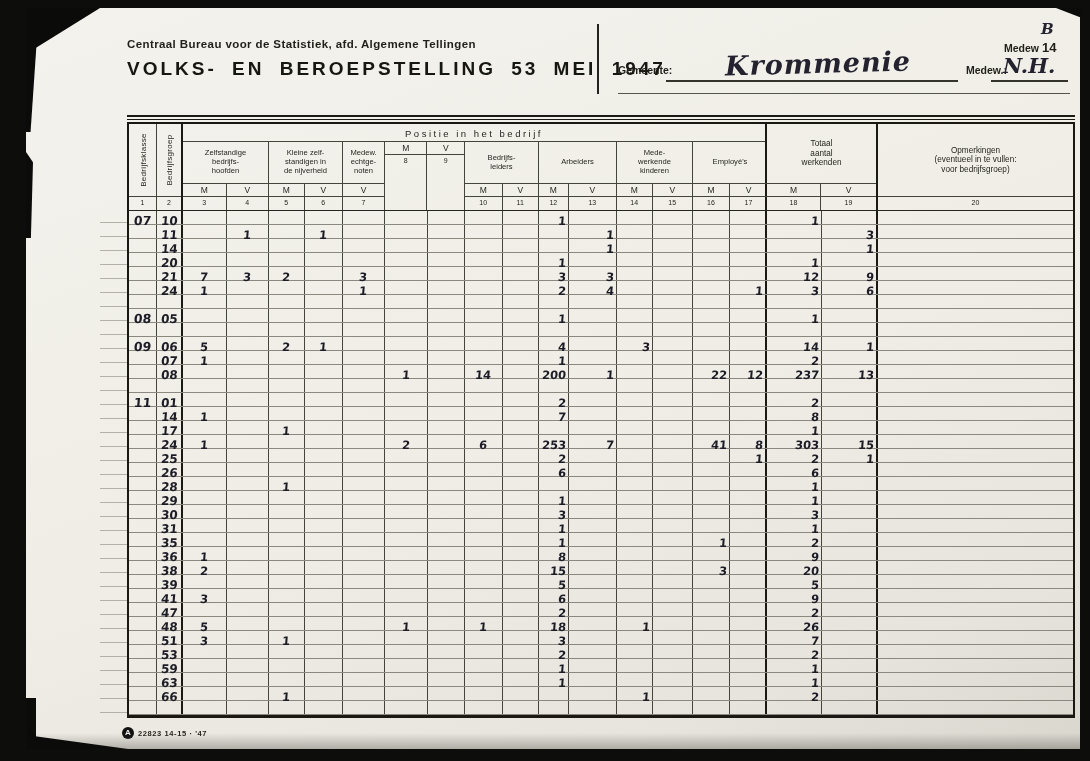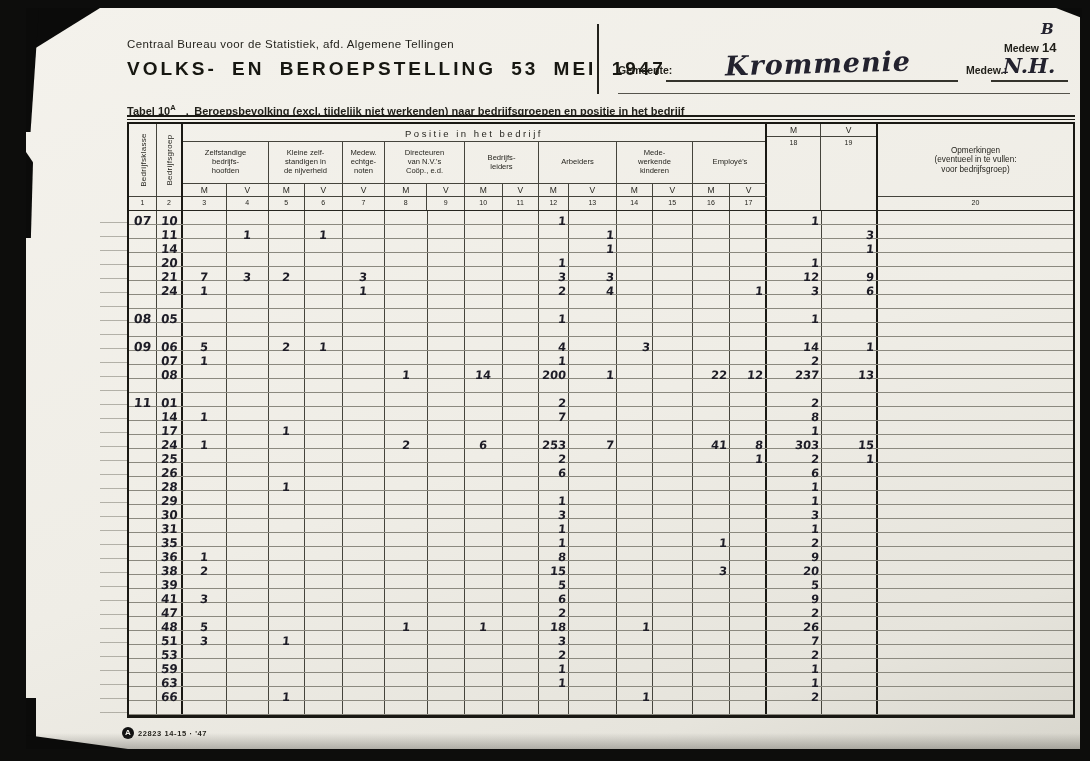--- a/index.html
+++ b/index.html
@@ -13,21 +13,21 @@
   
   .blot{position:absolute;background:#0b0b0a;}
   .blot-tl{left:26px;top:8px;width:74px;height:46px;clip-path:polygon(0 0,100% 0,0 100%);}
   .blot-l1{left:26px;top:8px;width:13px;height:124px;clip-path:polygon(0 0,100% 0,35% 100%,0 100%);}
   .blot-l2{left:26px;top:152px;width:7px;height:86px;clip-path:polygon(0 0,100% 12%,70% 100%,0 100%);}
   .blot-l3{left:26px;top:698px;width:10px;height:44px;}
   .blot-bl{left:26px;top:735px;width:102px;height:14px;clip-path:polygon(0 0,100% 100%,0 100%);}
   .blot-tr{right:8px;top:8px;width:26px;height:10px;clip-path:polygon(0 0,100% 0,100% 100%);}
 
   .print{position:absolute;color:#201f19;}
-  .bureau{font-size:11.5px;font-weight:normal;letter-spacing:.4px;}
+  .bureau{font-size:11.5px;font-weight:bold;letter-spacing:.4px;}
   .title{font-size:19px;font-weight:bold;letter-spacing:3px;word-spacing:7px;color:#171711;}
   .hdr-divider{position:absolute;width:2px;background:#23221c;}
   .blad{font-weight:bold;font-size:10.5px;}
   .blad b{font-size:13px;}
   .lbl{font-size:10.5px;font-weight:bold;}
   .uline{position:absolute;height:2px;background:#34332c;}
   .thinline{position:absolute;height:1px;background:#55544c;}
 
   .hw{font-family:"DejaVu Serif",serif;font-style:italic;font-weight:bold;color:#23222e;}
   .script-lg{font-size:27px;letter-spacing:1px;transform:rotate(-1.5deg);}
@@ -100,21 +100,20 @@
     <div class="print lbl" style="left:592px;top:56px;">Gemeente:</div>
     <div class="print hw script-lg" style="left:672px;top:40px;width:240px;text-align:center;">Krommenie</div>
     <div class="uline" style="left:640px;top:72px;width:292px;"></div>
 
     <div class="print lbl" style="left:940px;top:56px;">Medew.:</div>
     <div class="print hw script-md" style="left:977px;top:45px;">N.H.</div>
     <div class="uline" style="left:965px;top:72px;width:77px;"></div>
 
     <div class="thinline" style="left:592px;top:85px;width:452px;"></div>
 
-    <div class="print caption" style="left:101px;top:95px;"><span>Tabel 10</span><span class="sup">A</span><span class="rest">. Beroepsbevolking (excl. tijdelijk niet werkenden) naar bedrijfsgroepen en positie in het bedrijf</span></div>
 
     <div class="dbl-rule" style="left:101px;top:107px;width:948px;"></div>
 
     <div class="margin-lines"></div>
 
     <div class="table" id="census-table">
         <div class="thead">
           <div class="colblock thinR" style="width: 28px;">
             <div class="leftlabel">
               <div class="vlab">Bedrijfsklasse</div>
@@ -165,23 +164,20 @@
 echtge-
 noten</div>
                 <div class="subrow">
                   <div class="subcol" style="width: 42px;">
                     <div class="mv">V</div>
                     <div class="numcell">7</div>
                   </div>
                 </div>
               </div>
               <div class="group thinR" style="width: 80px;">
-                <div class="glabel">Directeuren
-van N.V.'s
-Coöp., e.d.</div>
                 <div class="subrow">
                   <div class="subcol thinR" style="width: 43px;">
                     <div class="mv">M</div>
                     <div class="numcell">8</div>
                   </div>
                   <div class="subcol" style="width: 37px;">
                     <div class="mv">V</div>
                     <div class="numcell">9</div>
                   </div>
                 </div>
@@ -237,20 +233,23 @@
                   </div>
                   <div class="subcol" style="width: 37px;">
                     <div class="mv">V</div>
                     <div class="numcell">17</div>
                   </div>
                 </div>
               </div>
             </div>
           </div>
           <div class="totblock thickR" style="width: 111px;">
+            <div class="glabel tall">Totaal
+aantal
+werkenden</div>
             <div class="subrow">
               <div class="subcol thinR" style="width: 55px;">
                 <div class="mv">M</div>
                 <div class="numcell">18</div>
               </div>
               <div class="subcol" style="width: 56px;">
                 <div class="mv">V</div>
                 <div class="numcell">19</div>
               </div>
             </div>

